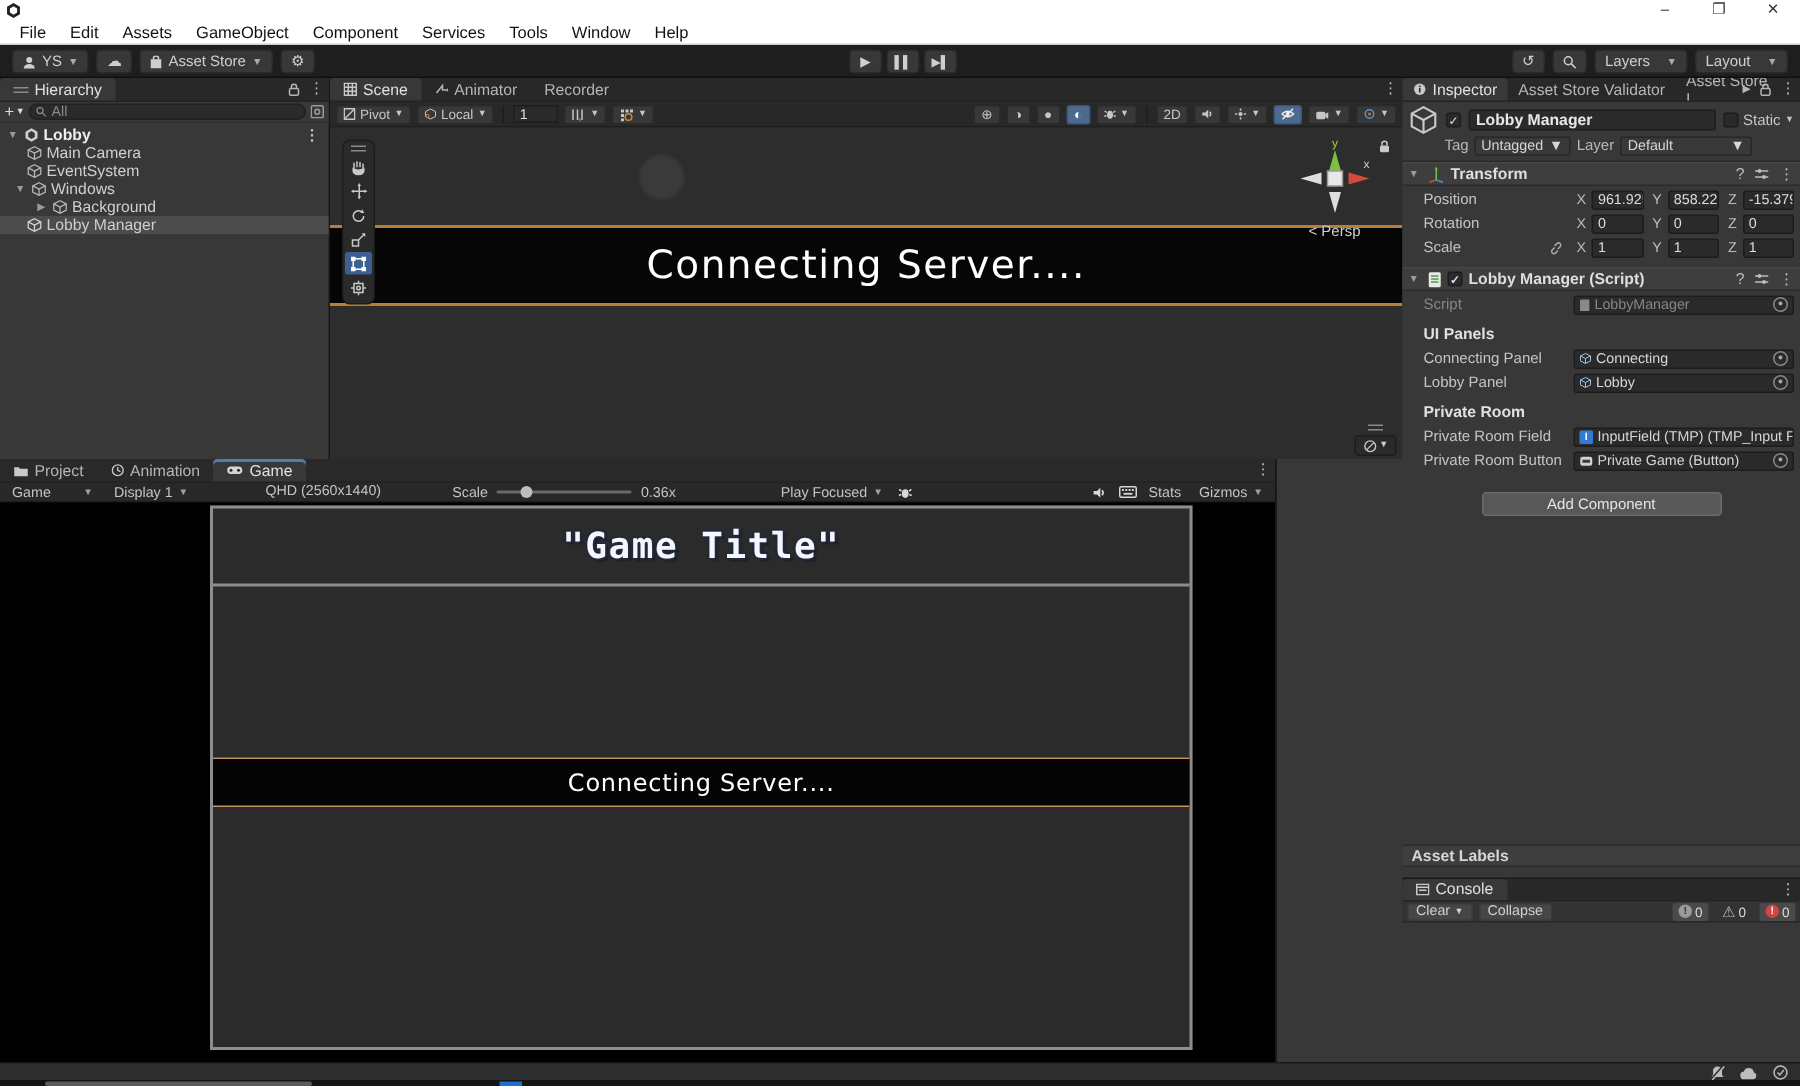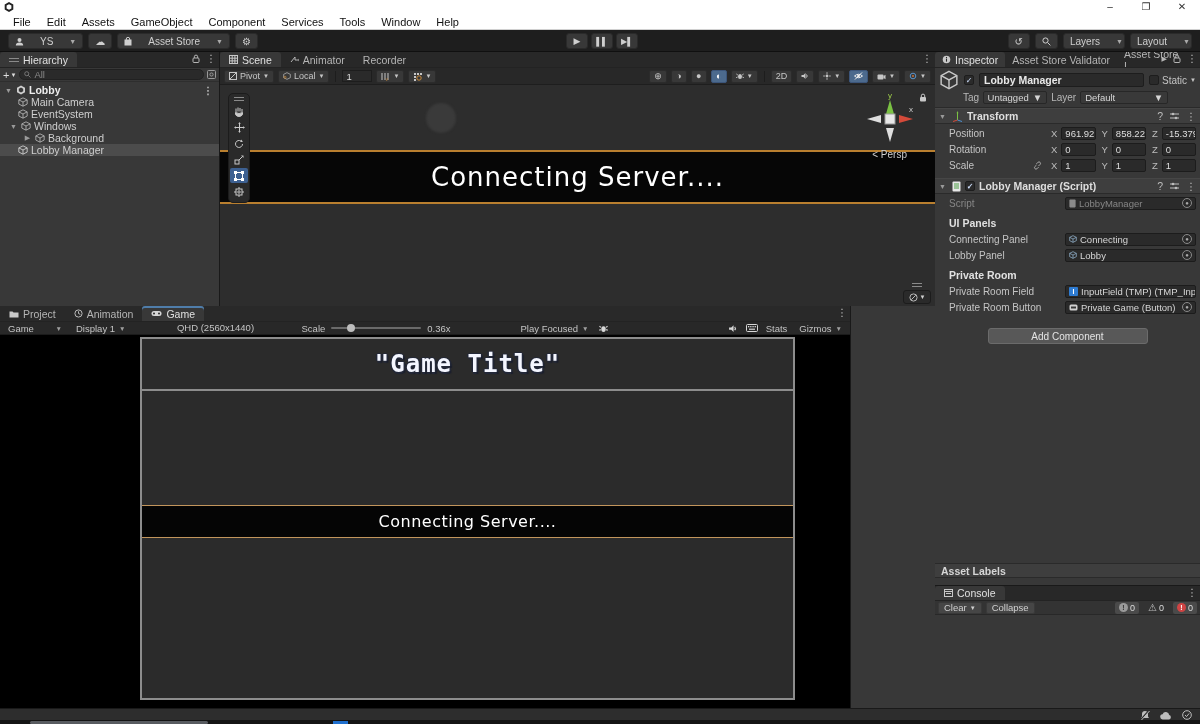--- a/index.html
+++ b/index.html
@@ -14,21 +14,21 @@
   .winctl { position:absolute; right:0; top:0; height:14px; display:flex; }
   .winctl span { width:36px; text-align:center; font-size:10px; color:#333; line-height:14px; cursor:default; }
   .menubar { position:absolute; left:0; top:14px; width:100%; height:16px; background:#ffffff; color:#111;
              display:flex; align-items:center; padding:0 6px; gap:2px; border-bottom:1px solid #d0d0d0; }
   .menu-item { padding:1px 7px; font-size:11px; }
 
   
   .toolbar { position:absolute; left:0; top:30px; width:100%; height:22px; background:#1e1e1e; border-bottom:1px solid #101010; }
   .tgroup { position:absolute; top:3px; display:flex; gap:5px; }
   .tbtn { height:16px; background:#383838; border:1px solid #2a2a2a; border-radius:3px; color:#cfcfcf;
-          display:inline-flex; align-items:center; gap:16px; padding:0 6px; font-size:10px; }
+          display:inline-flex; align-items:center; gap:4px; padding:0 6px; font-size:10px; }
   .tbtn .car { font-size:7px; color:#aaa; }
   .playset { position:absolute; left:566px; top:3px; display:flex; gap:3px; }
   .pbtn { width:22px; height:16px; background:#383838; border:1px solid #2a2a2a; border-radius:3px;
           color:#cfcfcf; display:flex; align-items:center; justify-content:center; font-size:9px; }
 
   
   .tabbar { height:16px; background:#282828; display:flex; align-items:flex-end; border-bottom:1px solid #232323; position:relative; }
   .tab { height:15px; padding:0 9px; display:flex; align-items:center; gap:4px; color:#b5b5b5; font-size:10.5px; background:transparent; }
   .tab.active { background:#383838; color:#e0e0e0; border-radius:3px 3px 0 0; }
   .tab.active.blue-top { box-shadow:inset 0 2px 0 #4f7daa; }
@@ -110,21 +110,21 @@
   .comp-header { height:16px; background:#3e3e3e; border-top:1px solid #464646; border-bottom:1px solid #2a2a2a;
                  display:flex; align-items:center; gap:4px; padding:0 4px; font-weight:bold; color:#dedede; font-size:10.5px; }
   .comp-header .disc { font-size:7px; color:#9a9a9a; width:9px; }
   .comp-right { margin-left:auto; display:flex; gap:7px; align-items:center; color:#bdbdbd; font-weight:normal; }
   .prow { display:flex; align-items:center; height:14px; padding:0 4px 0 14px; gap:2px; font-size:10px; color:#c4c4c4; margin-top:2px; }
   .plabel { width:82px; flex:none; }
   .axis { color:#bdbdbd; margin:0 2px 0 4px; font-size:9.5px; }
   .afield { flex:1; min-width:0; height:13px; background:#2a2a2a; border:1px solid #1c1c1c; border-radius:2px; color:#dedede;
             padding:0 3px; display:flex; align-items:center; overflow:hidden; white-space:nowrap; font-size:9.5px; }
   .linkicon { width:12px; text-align:center; color:#aaa; }
-  .orow { display:flex; align-items:center; height:14px; padding:0 4px 0 14px; gap:20px; font-size:10px; color:#c4c4c4; margin-top:2px; }
+  .orow { display:flex; align-items:center; height:14px; padding:0 4px 0 14px; gap:4px; font-size:10px; color:#c4c4c4; margin-top:2px; }
   .olabel { width:96px; flex:none; }
   .objfield { flex:1; min-width:0; height:13px; background:#2a2a2a; border:1px solid #1c1c1c; border-radius:2px; color:#d6d6d6;
               display:flex; align-items:center; gap:3px; padding:0 3px; overflow:hidden; white-space:nowrap; font-size:9.5px; }
   .objfield .picker { margin-left:auto; flex:none; width:10px; height:10px; border:1px solid #8a8a8a; border-radius:50%;
                       display:flex; align-items:center; justify-content:center; font-size:6px; color:#aaa; }
   .sec-header { padding:7px 4px 1px 14px; font-weight:bold; color:#e0e0e0; font-size:10.5px; }
   .disabled { color:#868686; }
   .addcomp { display:block; margin:14px auto 0 auto; width:160px; height:16px; background:#585858; border:1px solid #6b6b6b;
              border-radius:3px; color:#e4e4e4; font-size:10px; text-align:center; line-height:15px; }
   .asset-labels { position:absolute; left:0; top:511px; width:100%; height:15px; background:#3e3e3e;

